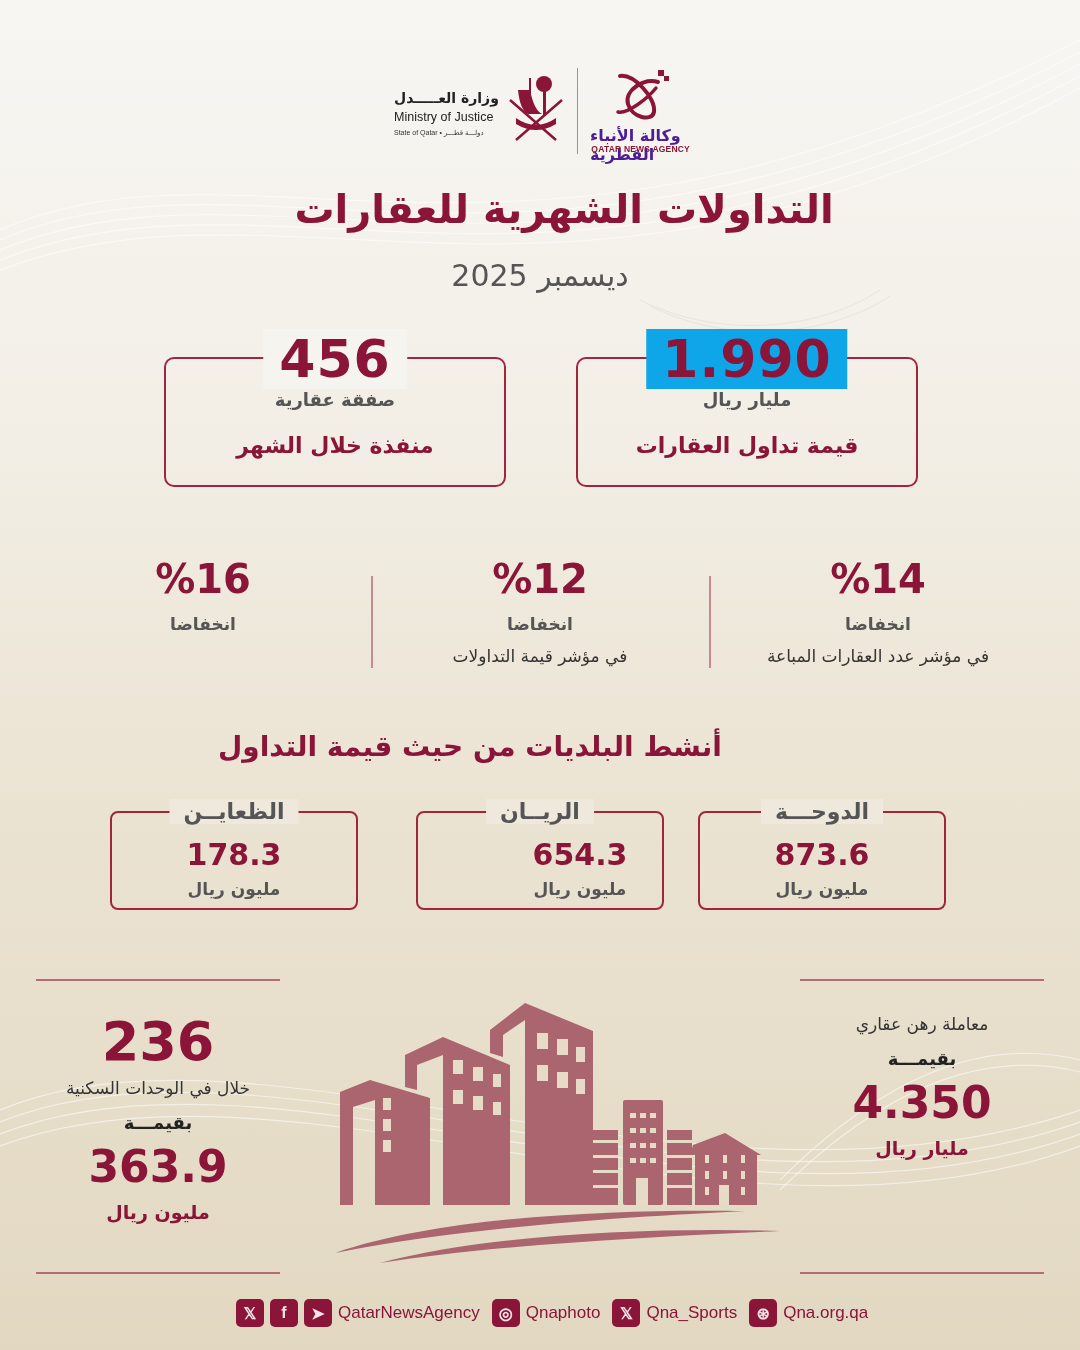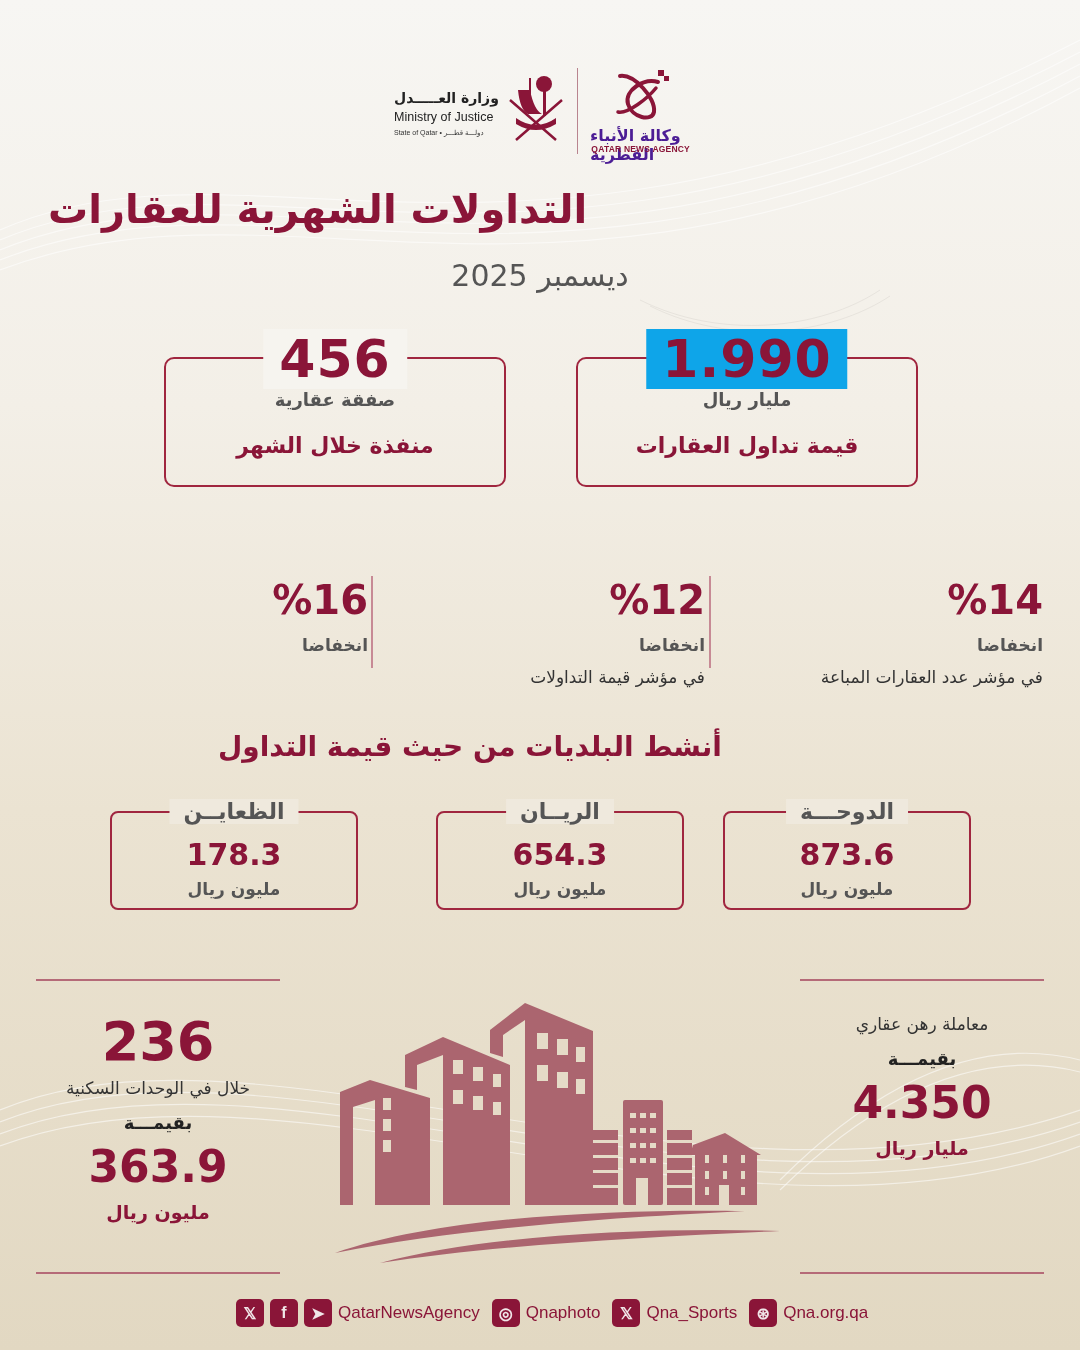--- a/index.html
+++ b/index.html
@@ -17,31 +17,31 @@
   .moj { position: absolute; left: 0; top: 0; width: 180px; height: 94px; }
   .moj-ar { position: absolute; right: 0; top: 28px; font-size: 14px; color: #222; font-weight: bold; direction: rtl; }
   .moj-en { position: absolute; left: 4px; top: 46px; font-family: "Liberation Sans", sans-serif; font-size: 12.5px; color: #222; }
   .moj-state { position: absolute; left: 4px; top: 65px; font-family: "Liberation Sans", sans-serif; font-size: 7px; color: #333; white-space: nowrap; }
   .emblem { position: absolute; left: 118px; top: 6px; width: 56px; height: 74px; }
   .logo-sep { position: absolute; left: 187px; top: 4px; width: 1px; height: 86px; background: #b9848f; }
   .qna { position: absolute; left: 200px; top: 0; width: 110px; height: 94px; }
   .qna-ar { position: absolute; left: 0; top: 62px; width: 100px; text-align: left; font-size: 16px; color: #4c1d95; font-weight: bold; direction: rtl; }
   .qna-en { position: absolute; left: 0; top: 80px; width: 100px; text-align: right; font-family: "Liberation Sans", sans-serif; font-size: 8.5px; color: #8a1538; font-weight: bold; letter-spacing: 0.2px; }
 
-  .title { position: absolute; top: 186px; left: 0; width: 1080px; text-align: left; font-size: 40px; font-weight: bold; color: #8a1538; direction: rtl; padding-left: 48px; }
+  .title { position: absolute; top: 186px; left: 0; width: 1080px; text-align: center; font-size: 40px; font-weight: bold; color: #8a1538; direction: rtl; padding-left: 48px; }
   .subtitle { position: absolute; top: 258px; left: 0; width: 1080px; text-align: center; font-size: 30px; color: #555; direction: rtl; }
 
   
   .bigcard { position: absolute; top: 357px; width: 342px; height: 130px; border: 2px solid #a0263f; border-radius: 10px; }
   .bigcard .num { position: absolute; top: -30px; left: 50%; transform: translateX(-50%); background: #f5f3ee; padding: 0 16px; font-family: "DejaVu Sans", sans-serif; font-weight: bold; font-size: 52px; color: #8a1538; white-space: nowrap; letter-spacing: 1px; }
   .bigcard .l1 { position: absolute; top: 30px; width: 100%; text-align: center; font-size: 18px; color: #555; font-weight: bold; direction: rtl; }
   .bigcard .l2 { position: absolute; top: 74px; width: 100%; text-align: center; font-size: 22px; color: #8a1538; font-weight: bold; direction: rtl; }
 
   
-  .pct { position: absolute; top: 577px; width: 330px; text-align: right; }
+  .pct { position: absolute; top: 556px; width: 330px; text-align: center; }
   .pct .val { font-size: 40px; font-weight: bold; color: #8a1538; direction: ltr; }
   .pct .dir { margin-top: 12px; font-size: 17px; font-weight: bold; color: #555; direction: rtl; }
   .pct .desc { margin-top: 12px; font-size: 17px; color: #333; direction: rtl; }
   .vsep { position: absolute; top: 576px; width: 2px; height: 92px; background: #c78a95; }
 
   .sec-title { position: absolute; top: 730px; left: 0; width: 940px; text-align: center; font-size: 28px; font-weight: bold; color: #8a1538; direction: rtl; }
 
   
   .mcard { position: absolute; top: 811px; width: 248px; height: 99px; border: 2px solid #a0263f; border-radius: 8px; }
   .mcard .name { position: absolute; top: -14px; left: 50%; transform: translateX(-50%); background: #efe9dd; padding: 0 14px; font-size: 22px; font-weight: bold; color: #555; white-space: nowrap; direction: rtl; }
@@ -140,26 +140,26 @@
   <div class="desc">في مؤشر قيمة التداولات</div>
 </div>
 <div class="vsep" style="left:371px;"></div>
 <div class="pct" style="left:38px;">
   <div class="val">%16</div>
   <div class="dir">انخفاضا</div>
 </div>
 
 <div class="sec-title">أنشط البلديات من حيث قيمة التداول</div>
 
-<div class="mcard" style="left:723px;">
+<div class="mcard" style="left:698px;">
   <div class="name">الدوحـــة</div>
   <div class="val">873.6</div>
   <div class="unit">مليون ريال</div>
 </div>
-<div class="mcard" style="left:436px;">
+<div class="mcard" style="left:416px;padding-left:40px;">
   <div class="name">الريــان</div>
   <div class="val">654.3</div>
   <div class="unit">مليون ريال</div>
 </div>
 <div class="mcard" style="left:110px;">
   <div class="name">الظعايــن</div>
   <div class="val">178.3</div>
   <div class="unit">مليون ريال</div>
 </div>
 

